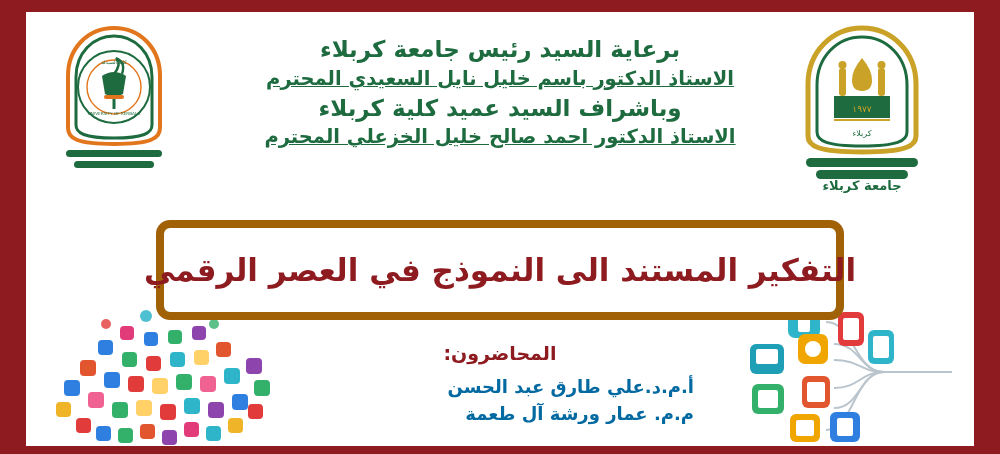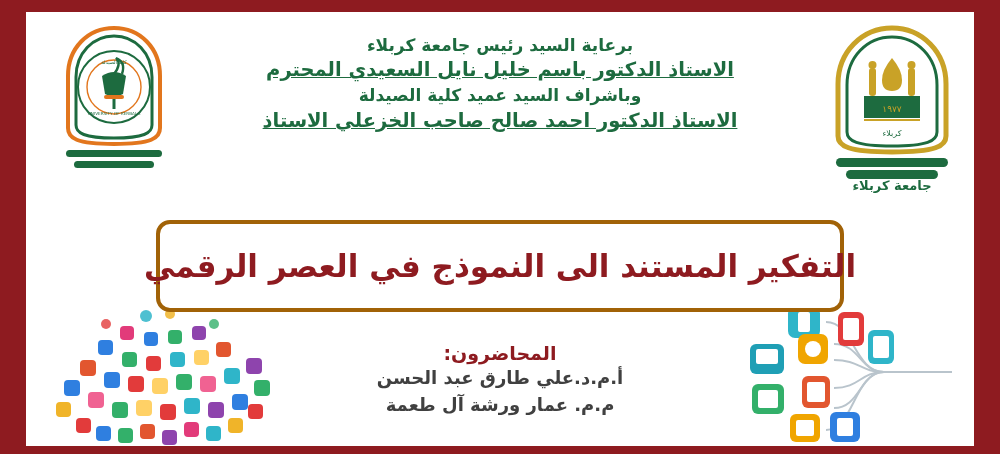--- a/index.html
+++ b/index.html
@@ -54,53 +54,53 @@
     position: absolute;
     left: 190px;
     right: 190px;
     top: 22px;
     text-align: center;
     direction: rtl;
   }
   .header-line {
     font-weight: bold;
     color: #1d6b3f;
-    font-size: 17px;
+    font-size: 23px;
     line-height: 1.38;
     white-space: nowrap;
   }
   .header-line.l2, .header-line.l4 {
     font-size: 19.5px;
     text-decoration: underline;
   }
 
   
   .logo-left {
     position: absolute;
     left: 18px;
     top: 12px;
     width: 140px;
     height: 150px;
   }
   .logo-right {
     position: absolute;
-    right: 2px;
+    right: 32px;
     top: 12px;
     width: 160px;
     height: 170px;
   }
 
   
   .title-box {
     position: absolute;
     left: 130px;
     right: 130px;
     top: 208px;
     height: 84px;
-    border: 4px solid #a16207;
+    border: 8px solid #a16207;
     border-radius: 14px;
     background: #ffffff;
     display: flex;
     align-items: center;
     justify-content: center;
     z-index: 5;
   }
   .title-text {
     color: #8e1b20;
     font-weight: bold;
@@ -116,26 +116,28 @@
     right: 280px;
     top: 330px;
     text-align: center;
     direction: rtl;
     z-index: 4;
   }
   .speakers-label {
     color: #8e1b20;
     font-weight: bold;
     font-size: 19px;
+    margin-bottom: 9px;
   }
   .speaker-name {
-    color: #404040;
+    color: #0369a1;
     font-weight: bold;
     font-size: 18px;
     line-height: 1.5;
+    text-align: right;
   }
 
   
   .art-left {
     position: absolute;
     left: 20px;
     bottom: 0px;
     width: 290px;
     height: 140px;
     z-index: 1;
@@ -203,22 +205,22 @@
 
         <rect x="24" y="134" width="112" height="9" rx="4.5" fill="#1d6b3f"></rect>
         <rect x="34" y="146" width="92" height="9" rx="4.5" fill="#1d6b3f"></rect>
         <text x="80" y="166" text-anchor="middle" font-size="13" font-weight="bold" fill="#1d6b3f" font-family="DejaVu Sans, sans-serif">جامعة كربلاء</text>
       </svg>
     </div>
 
     <div class="header-text">
       <div class="header-line l1">برعاية السيد رئيس جامعة كربلاء</div>
       <div class="header-line l2">الاستاذ الدكتور باسم خليل نايل السعيدي المحترم</div>
-      <div class="header-line l3">وباشراف السيد عميد كلية الصيدلة</div>
-      <div class="header-line l4">الاستاذ الدكتور احمد صالح صاحب الخزعلي الاستاذ</div>
+      <div class="header-line l3">وباشراف السيد عميد كلية كربلاء</div>
+      <div class="header-line l4">الاستاذ الدكتور احمد صالح خليل الخزعلي المحترم</div>
     </div>
 
     <div class="title-box">
       <div class="title-text">التفكير المستند الى النموذج في العصر الرقمي</div>
     </div>
 
     <div class="speakers">
       <div class="speakers-label">المحاضرون:</div>
       <div class="speaker-name">أ.م.د.علي طارق عبد الحسن</div>
       <div class="speaker-name">م.م. عمار ورشة آل طعمة</div>

